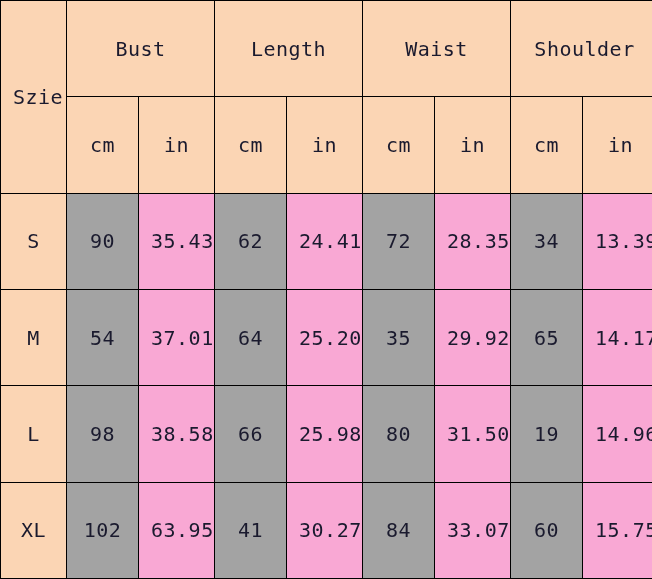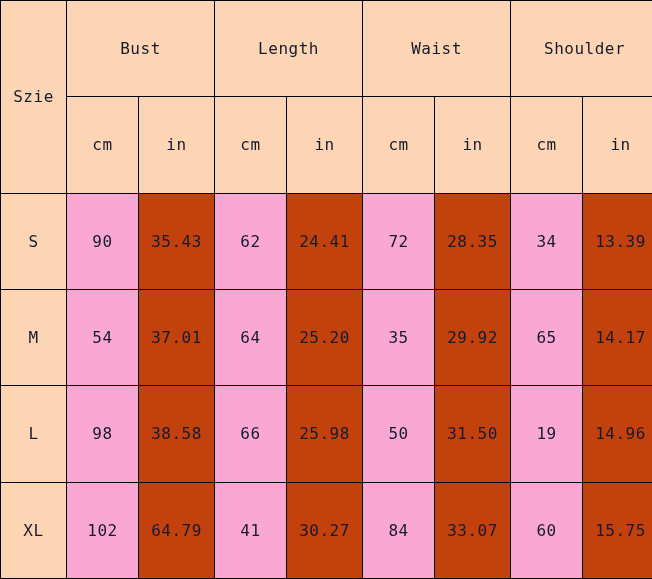--- a/index.html
+++ b/index.html
@@ -19,32 +19,32 @@
     height: 579px;
     border-collapse: collapse;
     table-layout: fixed;
   }
 
   #size-chart td {
     border: 1px solid #000000;
     text-align: center;
     vertical-align: middle;
     color: #1a1a2e;
-    font-size: 16px;
+    font-size: 20px;
     letter-spacing: 0.5px;
     padding: 12px;
     overflow: hidden;
     white-space: nowrap;
   }
 
   
   .c-head      { background: #fbd5b4; }
   .c-size      { background: #fbd5b4; }
-  .c-cm        { background: #f9a8d4; }
-  .c-in        { background: #c2410c; }
+  .c-cm        { background: #a3a3a3; }
+  .c-in        { background: #f9a8d4; }
 
   
   .group-label {
     font-size: 21px;
     letter-spacing: 2px;
   }
   .unit-label {
     font-size: 19px;
     letter-spacing: 1.5px;
   }
@@ -129,30 +129,30 @@
       <td class="c-cm value-cell">65</td>
       <td class="c-in value-cell">14.17</td>
     </tr>
 
     <tr class="row-data">
       <td class="c-size size-label">L</td>
       <td class="c-cm value-cell">98</td>
       <td class="c-in value-cell">38.58</td>
       <td class="c-cm value-cell">66</td>
       <td class="c-in value-cell">25.98</td>
-      <td class="c-cm value-cell">50</td>
+      <td class="c-cm value-cell">80</td>
       <td class="c-in value-cell">31.50</td>
       <td class="c-cm value-cell">19</td>
       <td class="c-in value-cell">14.96</td>
     </tr>
 
     <tr class="row-data">
       <td class="c-size size-label">XL</td>
       <td class="c-cm value-cell">102</td>
-      <td class="c-in value-cell">64.79</td>
+      <td class="c-in value-cell">63.95</td>
       <td class="c-cm value-cell">41</td>
       <td class="c-in value-cell">30.27</td>
       <td class="c-cm value-cell">84</td>
       <td class="c-in value-cell">33.07</td>
       <td class="c-cm value-cell">60</td>
       <td class="c-in value-cell">15.75</td>
     </tr>
   </tbody>
 </table>
 

